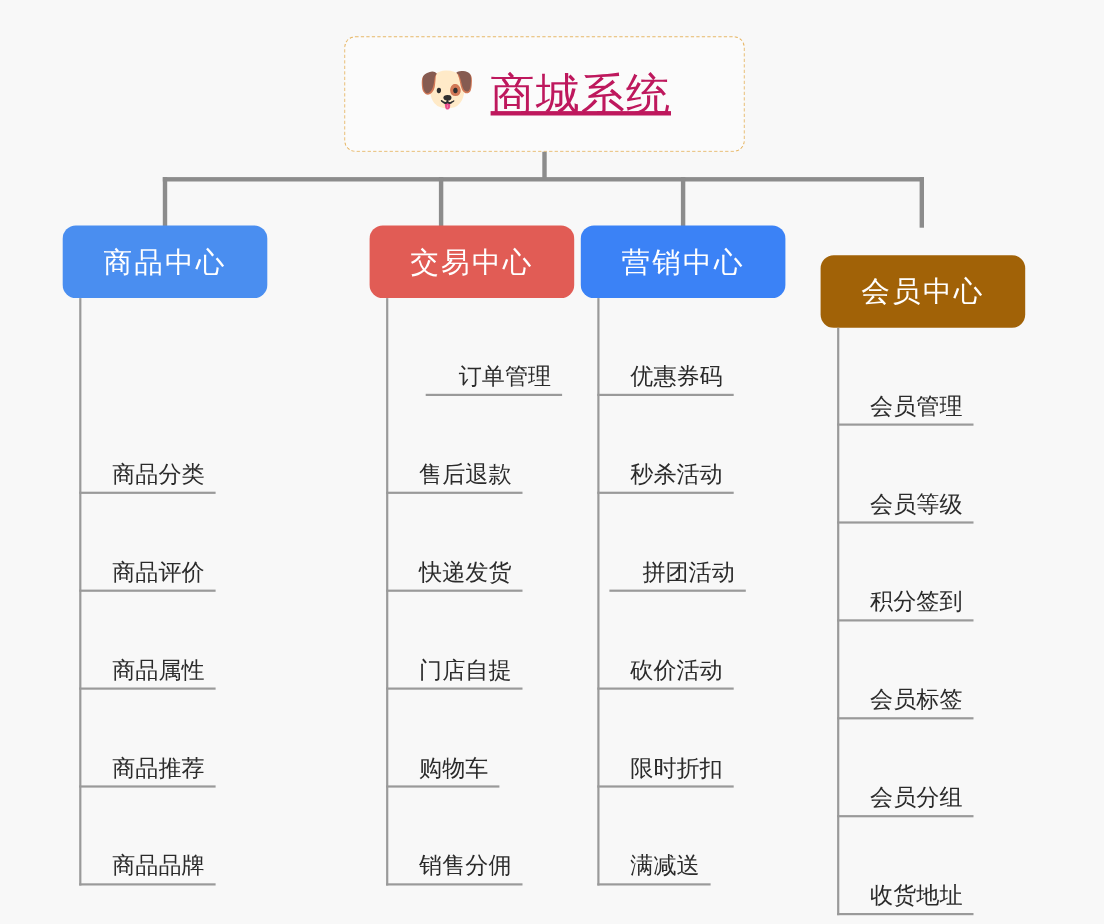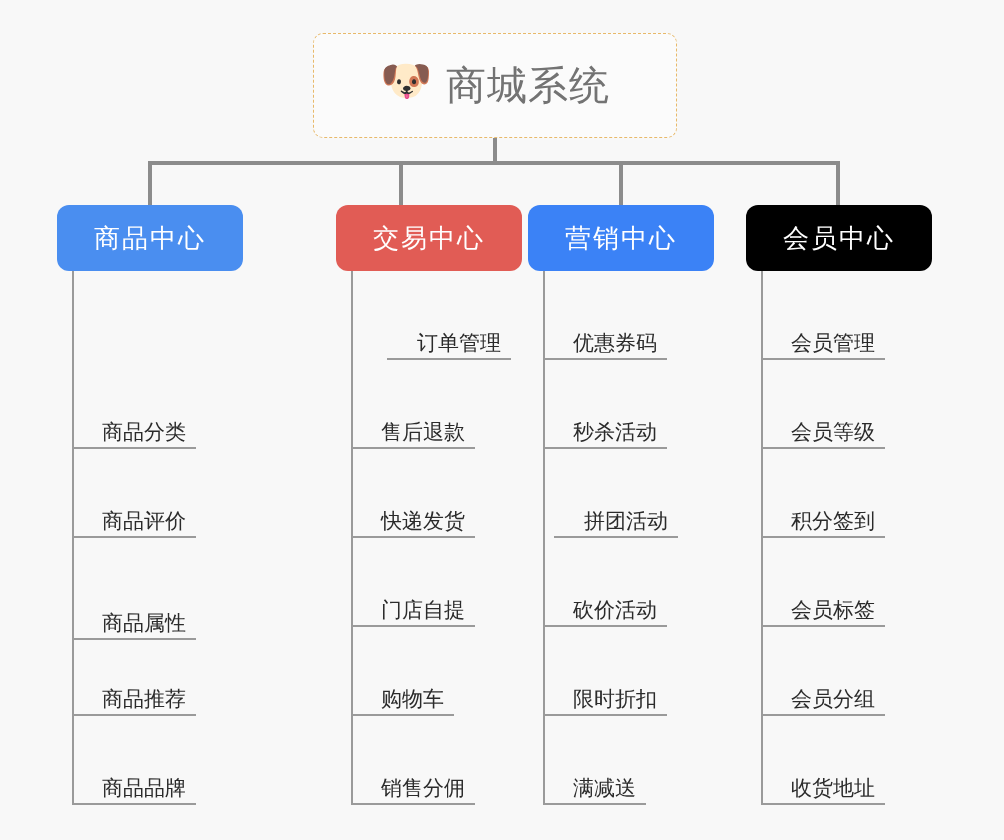--- a/index.html
+++ b/index.html
@@ -40,23 +40,24 @@
   }
   .root-emoji {
     font-size: 42px;
     line-height: 1;
     display: block;
     width: 52px;
     height: 52px;
   }
   .root-title {
     font-size: 40px;
-    color: #737373;
+    color: #be185d;
     letter-spacing: 1px;
     white-space: nowrap;
+    text-decoration: underline;
   }
 
   
   .line-v, .line-h {
     position: absolute;
     background: #8c8c8c;
   }
   .line-v { width: 4px; }
   .line-h { height: 4px; }
 
@@ -141,21 +142,21 @@
           <div class="leaf-underline"></div>
         </div>
         <div class="leaf" style="top: 89px;">
           <div class="leaf-label">商品分类</div>
           <div class="leaf-underline"></div>
         </div>
         <div class="leaf" style="top: 178px;">
           <div class="leaf-label">商品评价</div>
           <div class="leaf-underline"></div>
         </div>
-        <div class="leaf" style="top: 280px;">
+        <div class="leaf" style="top: 267px;">
           <div class="leaf-label">商品属性</div>
           <div class="leaf-underline"></div>
         </div>
         <div class="leaf" style="top: 356px;">
           <div class="leaf-label">商品推荐</div>
           <div class="leaf-underline"></div>
         </div>
         <div class="leaf" style="top: 445px;">
           <div class="leaf-label">商品品牌</div>
           <div class="leaf-underline"></div>
@@ -223,21 +224,21 @@
           <div class="leaf-underline"></div>
         </div>
         <div class="leaf" style="top: 445px; justify-content: flex-end;">
           <div class="leaf-label">满减送</div>
           <div class="leaf-underline"></div>
         </div>
       </div>
   </div>
 
   <div class="column" style="left:746px;">
-    <div class="cat-header" style="background: #000000;">
+    <div class="cat-header" style="background: #a16207; margin-top: 27px;">
       <span>会员中心</span>
     </div>
     <div class="leaf-list">
       <div class="trunk" style="height: 534px;"></div>
     <div class="leaf" style="top: 0px;">
           <div class="leaf-label">会员管理</div>
           <div class="leaf-underline"></div>
         </div>
         <div class="leaf" style="top: 89px;">
           <div class="leaf-label">会员等级</div>

